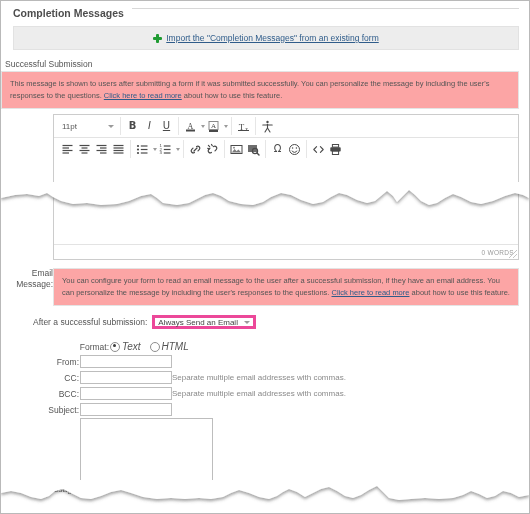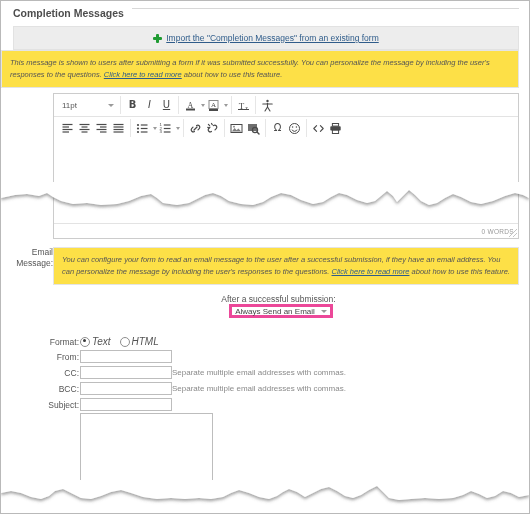--- a/index.html
+++ b/index.html
@@ -44,22 +44,22 @@
 
   
   .row{display:flex;align-items:flex-start;}
   .lbl{
     width:52px;flex:0 0 52px;text-align:right;font-size:8.5px;color:#555;
     line-height:10.5px;padding-top:2px;
   }
   .lbl.two{padding-top:0;}
 
   .helpbox{
-    flex:1;margin-right:10px;background:#fde047;border:1px solid #e4e4e4;
-    padding:6px 8px;font-size:7.5px;line-height:12px;color:#555;box-sizing:border-box;font-style:italic;
+    flex:1;margin-right:10px;background:#fca5a5;border:1px solid #e4e4e4;
+    padding:6px 8px;font-size:7.5px;line-height:12px;color:#555;box-sizing:border-box;
   }
   .helpbox a{color:#2f5c8a;text-decoration:underline;cursor:pointer;}
 
   
   .editor{
     margin:5px 10px 0 52px;border:1px solid #ccc;background:#fff;position:relative;
   }
   .tb{border-bottom:1px solid #e3e3e3;display:flex;align-items:center;height:22px;padding:0 2px;}
   .tb.r2{border-bottom:none;}
   .grp{display:flex;align-items:center;height:18px;padding:0 3px;border-right:1px solid #e6e6e6;}
@@ -97,21 +97,21 @@
     background:
       linear-gradient(135deg,transparent 0 45%,#c4c4c4 45% 55%,transparent 55% 100%),
       linear-gradient(135deg,transparent 0 70%,#c4c4c4 70% 80%,transparent 80% 100%);
   }
 
   
   .tear{position:absolute;left:0;width:528px;height:34px;pointer-events:none;z-index:9;}
   .tear svg{display:block;}
 
   
-  .ctl-row{display:flex;align-items:center;margin-top:9px;padding-left:32px;font-size:8.5px;color:#555;flex-direction:column;}
+  .ctl-row{display:flex;align-items:center;margin-top:9px;padding-left:32px;font-size:8.5px;color:#555;}
   .ctl-row .cl{margin-right:5px;}
   .dd{
     border:3px solid #ec4899;background:#fff;height:14px;min-width:92px;
     display:inline-flex;align-items:center;justify-content:space-between;
     padding:0 3px;font-size:8px;color:#444;box-sizing:border-box;cursor:pointer;
   }
 
   .frow{display:flex;align-items:center;margin-top:3px;}
   .flbl{width:78px;flex:0 0 78px;text-align:right;font-size:8.5px;color:#555;padding-right:1px;}
   .inp{
@@ -153,20 +153,21 @@
     <div class="hdr-rule"></div>
   </div>
 
   <div class="import-bar">
     <span class="import-link">
       <span class="plus-ico"></span>
       <span>Import the "Completion Messages" from an existing form</span>
     </span>
   </div>
 
+  <div class="sec-label">Successful Submission</div>
 
   <div class="row">
     <div class="helpbox">
       <span>This message is shown to users after submitting a form if it was submitted successfully. You can personalize the message by including the user's responses to the questions. </span><a>Click here to read more</a><span> about how to use this feature.</span>
     </div>
   </div>
 
   <div class="editor">
 
     <div class="tb">
@@ -381,21 +382,21 @@
   </div>
 
   <div class="ctl-row">
     <span class="cl">After a successful submission:</span>
     <span class="dd">
       <span>Always Send an Email</span>
       <span class="caret"></span>
     </span>
   </div>
 
-  <div class="frow" style="margin-top:18px;">
+  <div class="frow" style="margin-top:12px;padding-left:30px;">
     <span class="flbl">Format:</span>
     <span class="radio on"></span>
     <span class="rlbl">Text</span>
     <span class="radio"></span>
     <span class="rlbl">HTML</span>
   </div>
 
   <div class="frow">
     <span class="flbl">From:</span>
     <input class="inp" type="text" value="" style="">

